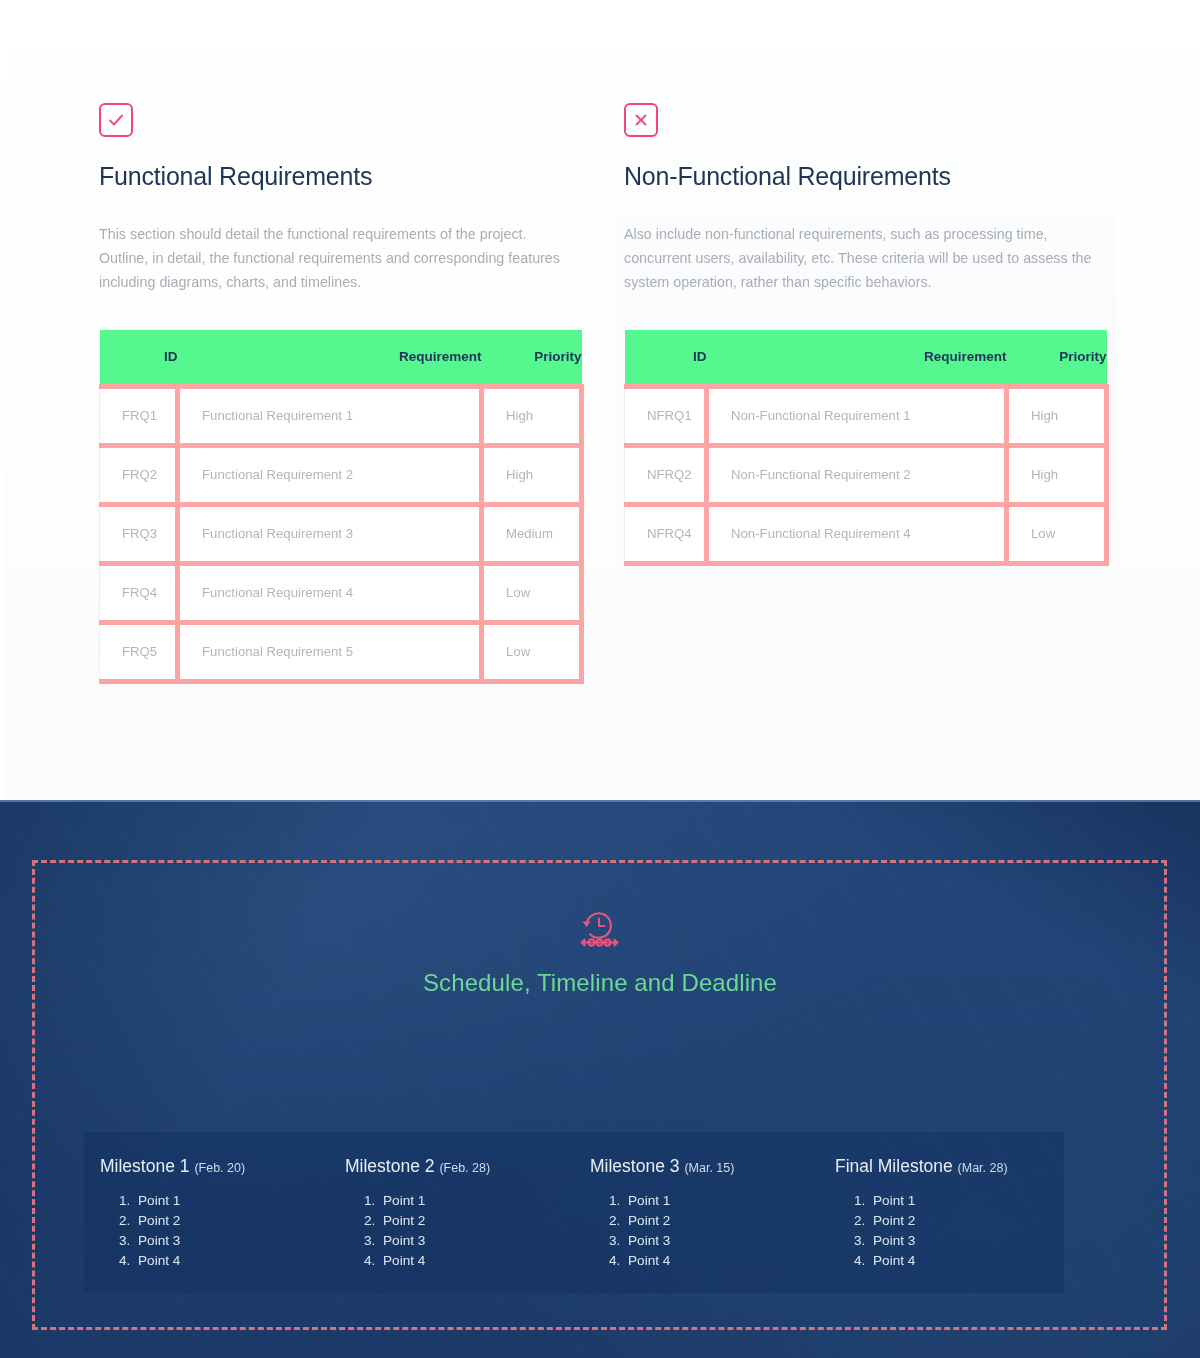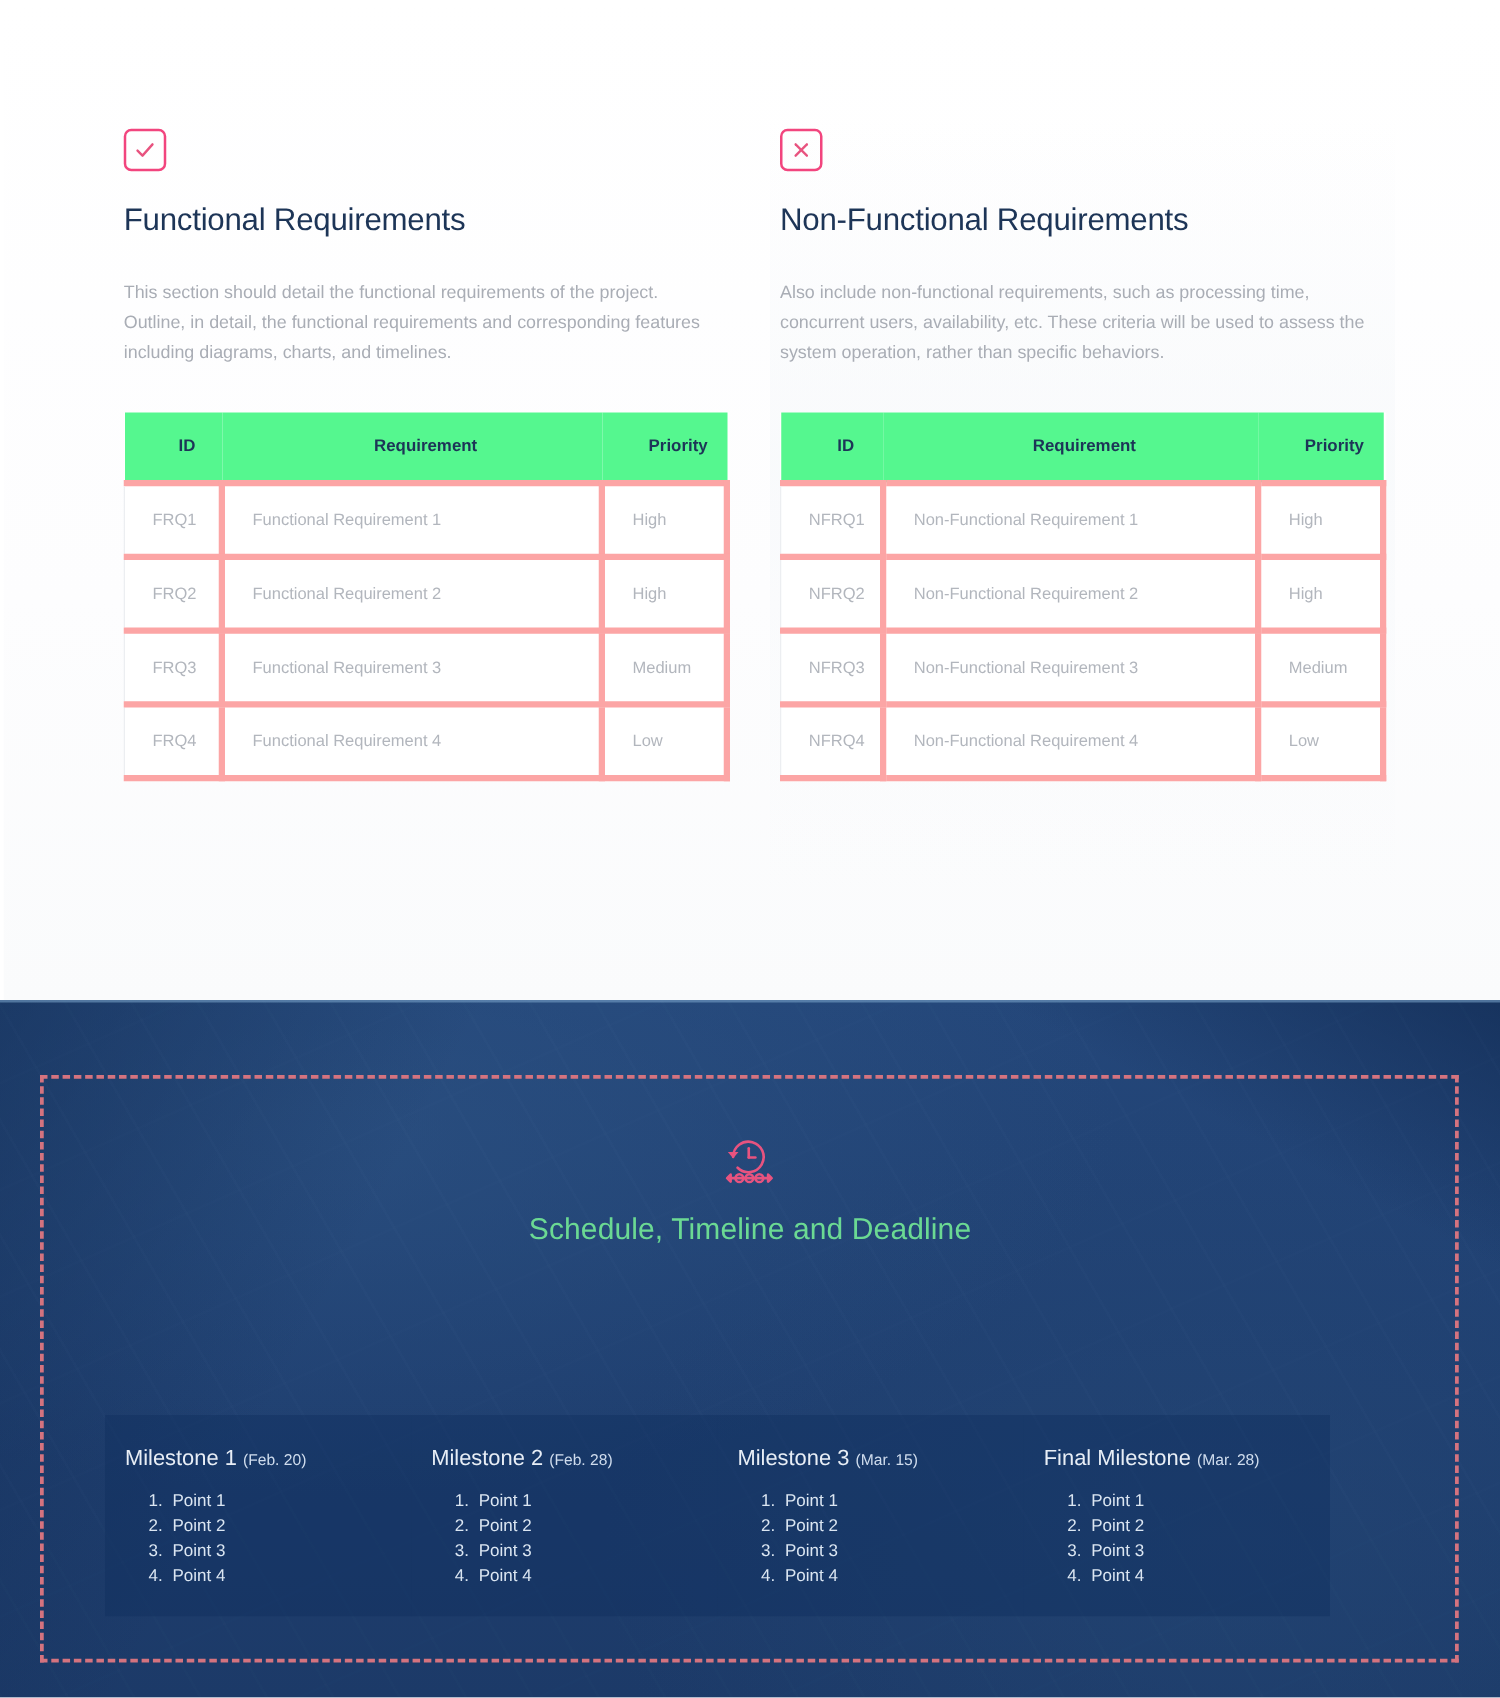--- a/index.html
+++ b/index.html
@@ -79,21 +79,21 @@
     background: #ffffff;
   }
   .table-left  { left: 96px;  width: 482px; }
   .table-right { left: 621px; width: 482px; }
 
   .req-table th {
     background: #55f78f;
     color: #1d3557;
     font-size: 13.5px;
     font-weight: 700;
-    text-align: center;
+    text-align: right;
     height: 56px;
     padding: 0 0 0 22px;
     border: none;
   }
   .req-table td {
     height: 59px;
     font-size: 13.2px;
     color: #b2b6bd;
     font-weight: 400;
     border: 5px solid #fca5a5;
@@ -262,20 +262,25 @@
         <tr>
           <td>FRQ3</td>
           <td>Functional Requirement 3</td>
           <td>Medium</td>
         </tr>
         <tr>
           <td>FRQ4</td>
           <td>Functional Requirement 4</td>
           <td>Low</td>
         </tr>
+        <tr>
+          <td>FRQ5</td>
+          <td>Functional Requirement 5</td>
+          <td>Low</td>
+        </tr>
       </tbody>
     </table>
 
     <table class="req-table table-right">
       <colgroup>
           <col class="col-id">
           <col class="col-req">
           <col class="col-pri">
         </colgroup>
       <thead>
@@ -288,25 +293,20 @@
       <tbody>
         <tr>
           <td>NFRQ1</td>
           <td>Non-Functional Requirement 1</td>
           <td>High</td>
         </tr>
         <tr>
           <td>NFRQ2</td>
           <td>Non-Functional Requirement 2</td>
           <td>High</td>
-        </tr>
-        <tr>
-          <td>NFRQ3</td>
-          <td>Non-Functional Requirement 3</td>
-          <td>Medium</td>
         </tr>
         <tr>
           <td>NFRQ4</td>
           <td>Non-Functional Requirement 4</td>
           <td>Low</td>
         </tr>
       </tbody>
     </table>
   </section>
 

